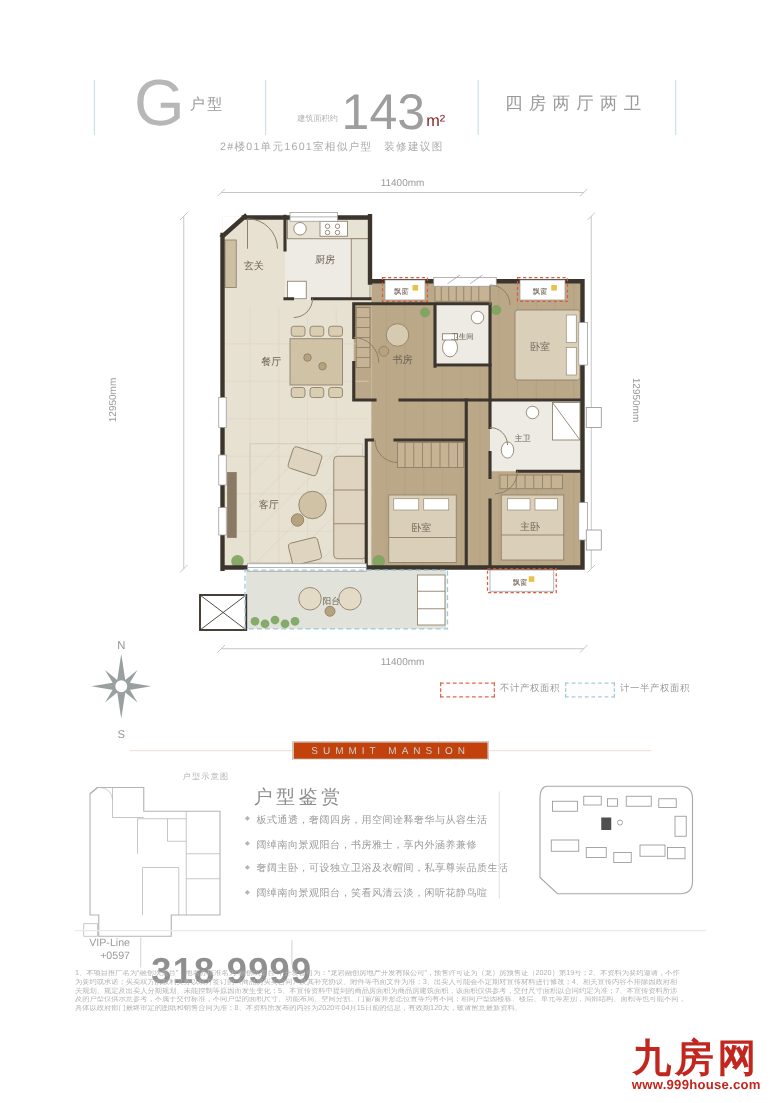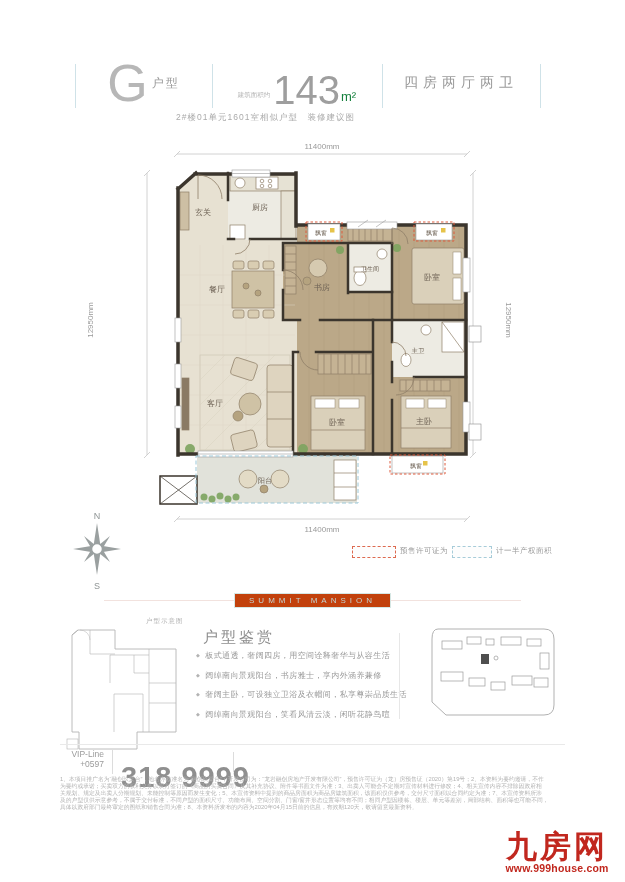--- a/index.html
+++ b/index.html
@@ -7,21 +7,21 @@
         font-family:"Liberation Sans","DejaVu Sans",sans-serif;color:#9a9a9a;}
   .abs{position:absolute;}
   
   .hsep{position:absolute;top:64px;width:1px;height:44px;background:#cfe2e8;}
   .gblock{position:absolute;left:75px;top:56px;width:137px;height:54px;display:flex;align-items:center;justify-content:center;}
   .gletter{font-size:52px;font-weight:300;color:#b7b7b7;line-height:1;}
   .gsuffix{font-size:12px;color:#9a9a9a;margin-left:4px;letter-spacing:2px;}
   .areablock{position:absolute;left:212px;top:58px;width:170px;height:50px;display:flex;align-items:flex-end;justify-content:center;}
   .arealabel{font-size:6.5px;color:#b3b3b3;margin:0 3px 8px 0;}
   .areanum{font-size:40px;font-weight:300;color:#9e9e9e;line-height:0.9;}
-  .areaunit{font-size:13px;color:#15803d;margin:0 0 4px 1px;}
+  .areaunit{font-size:13px;color:#7f1d1d;margin:0 0 4px 1px;}
   .roomsblock{position:absolute;left:382px;top:58px;width:158px;height:50px;display:flex;align-items:center;justify-content:center;
               font-size:14px;letter-spacing:5px;color:#9a9a9a;}
   .subtitle{position:absolute;left:0;top:112px;width:531px;text-align:center;font-size:8.5px;color:#ababab;letter-spacing:1px;}
   
   .compass{position:absolute;left:72px;top:511px;width:50px;height:84px;text-align:center;}
   .compass .dir{font-size:9px;color:#8f9595;line-height:10px;}
   
   .legend-box{position:absolute;height:10px;background:#fdfdfd;}
   .legend-red{left:352px;top:546px;width:42px;border:1px dashed #dd6a50;}
   .legend-blue{left:452px;top:546px;width:38px;border:1px dashed #a7ccd9;}
@@ -274,21 +274,21 @@
         <polygon points="12,15 23,24 21,30"></polygon>
         <polygon points="38,41 27,32 29,26"></polygon>
         <polygon points="12,41 23,32 21,26"></polygon>
       </g>
       <circle cx="25" cy="28" r="5.5" fill="#ffffff" stroke="#9aa0a0" stroke-width="1.5"></circle>
     </svg>
     <div class="dir">S</div>
   </div>
 
   <div class="legend-box legend-red"></div>
-  <div class="legend-label" style="left:400px">预售许可证为</div>
+  <div class="legend-label" style="left:400px">不计产权面积</div>
   <div class="legend-box legend-blue"></div>
   <div class="legend-label" style="left:496px">计一半产权面积</div>
 
   <div class="badge-row">
     <div class="badge-line"></div>
     <div class="badge-box">SUMMIT MANSION</div>
     <div class="badge-line"></div>
   </div>
 
   <div class="thumb-label">户型示意图</div>

